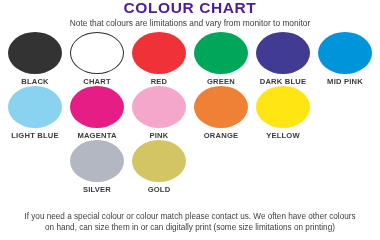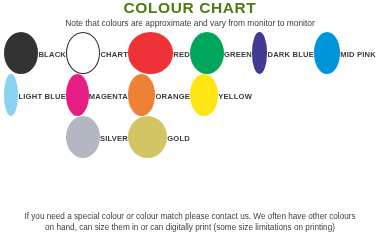--- a/index.html
+++ b/index.html
@@ -18,21 +18,21 @@
     width: 380px;
     height: 237px;
     position: relative;
     box-sizing: border-box;
   }
   .title {
     text-align: center;
     font-size: 15.5px;
     font-weight: bold;
     letter-spacing: 0.6px;
-    color: #4d7c0f;
+    color: #4c1d95;
     margin: 0;
     padding-top: 1px;
     line-height: 14px;
   }
   .subtitle {
     text-align: center;
     font-size: 8.4px;
     color: #3d3d3d;
     margin: 0;
     padding-top: 3px;
@@ -44,21 +44,21 @@
     box-sizing: border-box;
   }
   .row {
     display: flex;
     justify-content: flex-start;
     width: 372px;
   }
   .cell {
     width: 62px;
     display: flex;
-    flex-direction: row;
+    flex-direction: column;
     align-items: center;
   }
   .cell.spacer {
     visibility: hidden;
   }
   .swatch {
     width: 54px;
     height: 42px;
     border-radius: 50%;
     box-sizing: border-box;
@@ -91,21 +91,21 @@
   .footer span {
     display: block;
   }
 </style>
 </head>
 <body>
 
 <div class="sheet">
 
   <div class="title">COLOUR CHART</div>
-  <div class="subtitle">Note that colours are approximate and vary from monitor to monitor</div>
+  <div class="subtitle">Note that colours are limitations and vary from monitor to monitor</div>
 
   <div class="grid">
 
     <div class="row">
       <div class="cell">
         <div class="swatch" style="background-color: rgb(51, 51, 51);"></div>
         <div class="swatch-label">BLACK</div>
       </div>
       <div class="cell">
         <div class="swatch outlined" style="background-color: rgb(255, 255, 255);"></div>
@@ -132,20 +132,24 @@
     <div class="row">
       <div class="cell">
         <div class="swatch" style="background-color: rgb(137, 211, 240);"></div>
         <div class="swatch-label">LIGHT BLUE</div>
       </div>
       <div class="cell">
         <div class="swatch" style="background-color: rgb(229, 29, 133);"></div>
         <div class="swatch-label">MAGENTA</div>
       </div>
       <div class="cell">
+        <div class="swatch" style="background-color: rgb(244, 167, 203);"></div>
+        <div class="swatch-label">PINK</div>
+      </div>
+      <div class="cell">
         <div class="swatch" style="background-color: rgb(239, 129, 54);"></div>
         <div class="swatch-label">ORANGE</div>
       </div>
       <div class="cell">
         <div class="swatch" style="background-color: rgb(255, 229, 18);"></div>
         <div class="swatch-label">YELLOW</div>
       </div>
     </div>
 
     <div class="row">

